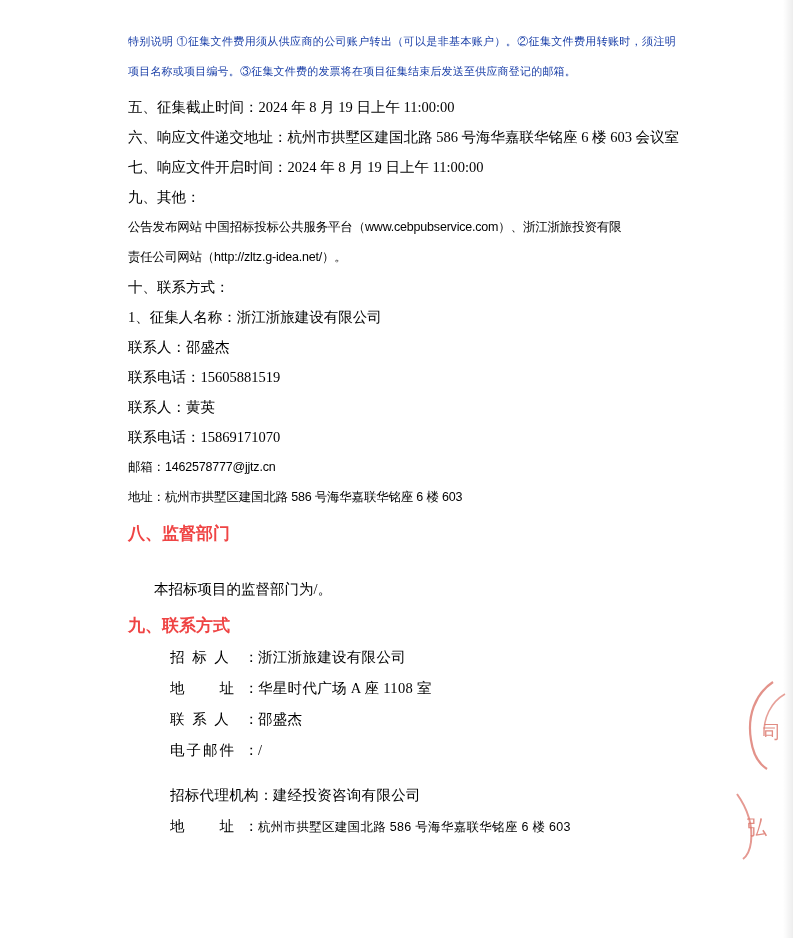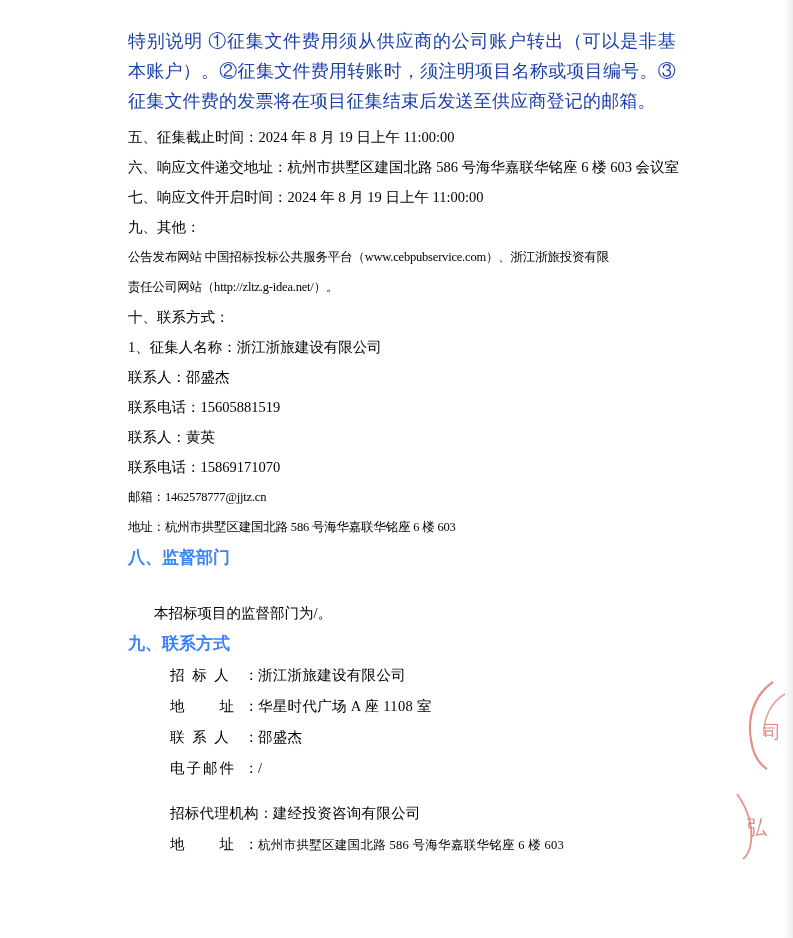--- a/index.html
+++ b/index.html
@@ -21,46 +21,47 @@
     width: 793px;
     height: 938px;
   }
   .content {
     position: absolute;
     left: 128px;
     top: 26px;
     width: 548px;
   }
   .para {
-    font-size: 18px;
+    font-size: 11px;
     line-height: 30px;
     color: #1a3fa8;
     letter-spacing: 0.2px;
     text-align: justify;
   }
   .para-note {
     text-indent: 0;
   }
   .line {
     font-size: 14.5px;
     line-height: 30px;
     color: #000000;
     white-space: nowrap;
   }
   .mono {
-    font-family: Liberation Serif, serif;
+    font-family: Liberation Sans, sans-serif;
     font-size: 12.5px;
     letter-spacing: -0.2px;
   }
   .section-head {
     font-family: "Liberation Sans", sans-serif;
     font-weight: bold;
     font-size: 17px;
     line-height: 32px;
-    color: #3b82f6;
+    color: #ef4444;
+    margin-top: 6px;
   }
   .indent1 {
     padding-left: 26px;
     margin-top: 24px;
   }
   .blk {
     margin: 0;
   }
   .spacer-sm { height: 6px; }
   .spacer-md { height: 14px; }

